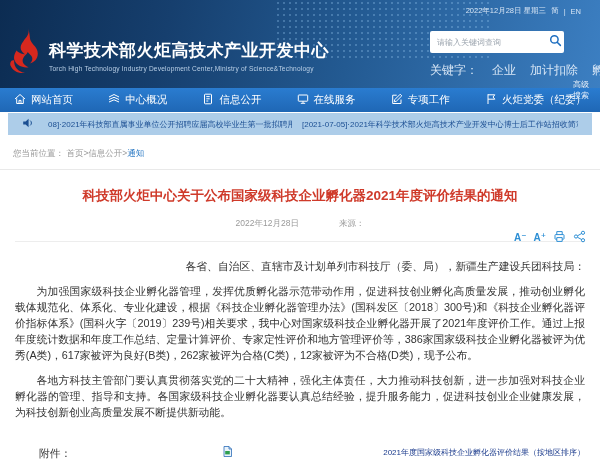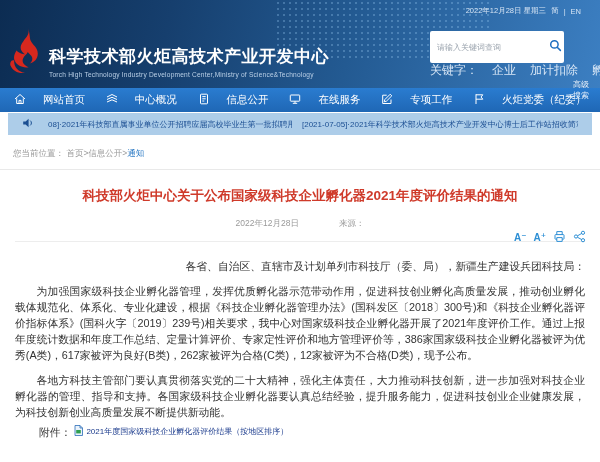--- a/index.html
+++ b/index.html
@@ -16,42 +16,42 @@
   .header-dots {
     position:absolute; left:275px; top:0; width:215px; height:62px; opacity:.45;
     background-image:radial-gradient(rgba(150,200,240,.7) .8px, transparent 1.1px);
     background-size:6px 6px;
   }
   .topbar {
     position:absolute; top:6px; right:19px; display:flex; align-items:center; gap:5px;
     font-size:7.5px; color:#d6e4f4; white-space:nowrap;
   }
   .topbar .lang { cursor:pointer; }
-  .brand { position:absolute; left:7px; top:28px; display:flex; align-items:flex-end; gap:6px; cursor:pointer; }
+  .brand { position:absolute; left:7px; top:28px; display:flex; align-items:center; gap:6px; cursor:pointer; }
   .brand-title { font-size:17px; font-weight:bold; letter-spacing:.5px; margin-top:4px; }
   .brand-sub { font-size:6.6px; color:#b9cfe6; margin-top:3px; letter-spacing:.2px; }
   .search-box {
-    position:absolute; left:430px; top:31px; width:134px; height:32px;
+    position:absolute; left:430px; top:31px; width:134px; height:22px;
     background:#fff; border-radius:2px; display:flex; align-items:center; overflow:hidden;
   }
   .search-box input {
     flex:1; border:none; outline:none; background:transparent;
     font-size:8px; padding:0 0 0 7px; color:#333; font-family:inherit;
   }
   .search-box input::placeholder { color:#9aa3ad; }
   .search-btn { width:24px; height:22px; border:none; background:transparent; display:flex; align-items:center; justify-content:center; cursor:pointer; padding:0; }
   .adv-search { position:absolute; left:573px; top:31px; font-size:8px; line-height:11px; color:#eaf2fb; cursor:pointer; white-space:nowrap;margin-top:48px; }
   .keywords { position:absolute; left:430px; top:62px; display:flex; gap:14px; font-size:12px; color:#d9e7f6; white-space:nowrap; }
   .keywords a { color:#d9e7f6; text-decoration:none; cursor:pointer; }
   
   .main-nav {
     height:24px; background:linear-gradient(#2a7cd0,#1f67b5);
     display:flex; align-items:center; justify-content:space-between; padding:0 14px;
   }
-  .nav-item { display:flex; align-items:center; gap:17px; color:#fff; font-size:10.5px; text-decoration:none; cursor:pointer; white-space:nowrap; }
+  .nav-item { display:flex; align-items:center; gap:5px; color:#fff; font-size:10.5px; text-decoration:none; cursor:pointer; white-space:nowrap; }
   
   .ticker {
     margin:1px 8px 0; height:22px; background:var(--ticker_bg,#adcde9);
     display:flex; align-items:center; padding:0 14px; gap:10px;
     font-size:8px; color:var(--ticker_text,#1c4f93);
   }
   .ticker-item { white-space:nowrap; overflow:hidden; text-decoration:none; color:var(--ticker_text,#1c4f93); cursor:pointer; }
   .ticker-item-1 { flex:1; margin-left:4px; }
   .ticker-item-2 { width:276px; }
   
@@ -63,21 +63,21 @@
   .article { position:relative; padding:0 15px; }
   .article-title { margin-top:17px; text-align:center; color:var(--title_red,#cf3a2a); font-weight:bold; font-size:13.5px; }
   .article-meta { margin-top:13px; display:flex; justify-content:center; gap:40px; font-size:8.5px; color:#9a9a9a; }
   .article-tools { position:absolute; right:14px; top:43px; display:flex; align-items:center; gap:7px; color:var(--tool_blue,#2d8fd5); }
   .tool-btn { font-size:10px; font-weight:bold; cursor:pointer; line-height:1; }
   .meta-rule { margin-top:11px; border:none; border-top:1px solid #ededed; }
   .doc-number { margin-top:9px; text-align:center; font-size:10.5px; color:#333; }
   .body-text { font-size:10.8px; line-height:16px; color:#333; }
   .salutation { margin:16px 0 0;text-align:right; }
   .para { margin:9px 0 0; text-indent:2em; text-align:justify; }
-  .attachment-row { margin-top:4px; padding-left:24px; display:flex; align-items:center; gap:3px; }
+  .attachment-row { margin-top:25px; padding-left:24px; display:flex; align-items:center; gap:3px;justify-content:space-between; }
   .attachment-link { font-size:8px; color:#1a3a8c; text-decoration:none; cursor:pointer; }
 </style>
 </head>
 <body>
 
 <div class="page">
 
   <header class="site-header">
     <div class="header-dots"></div>
 

